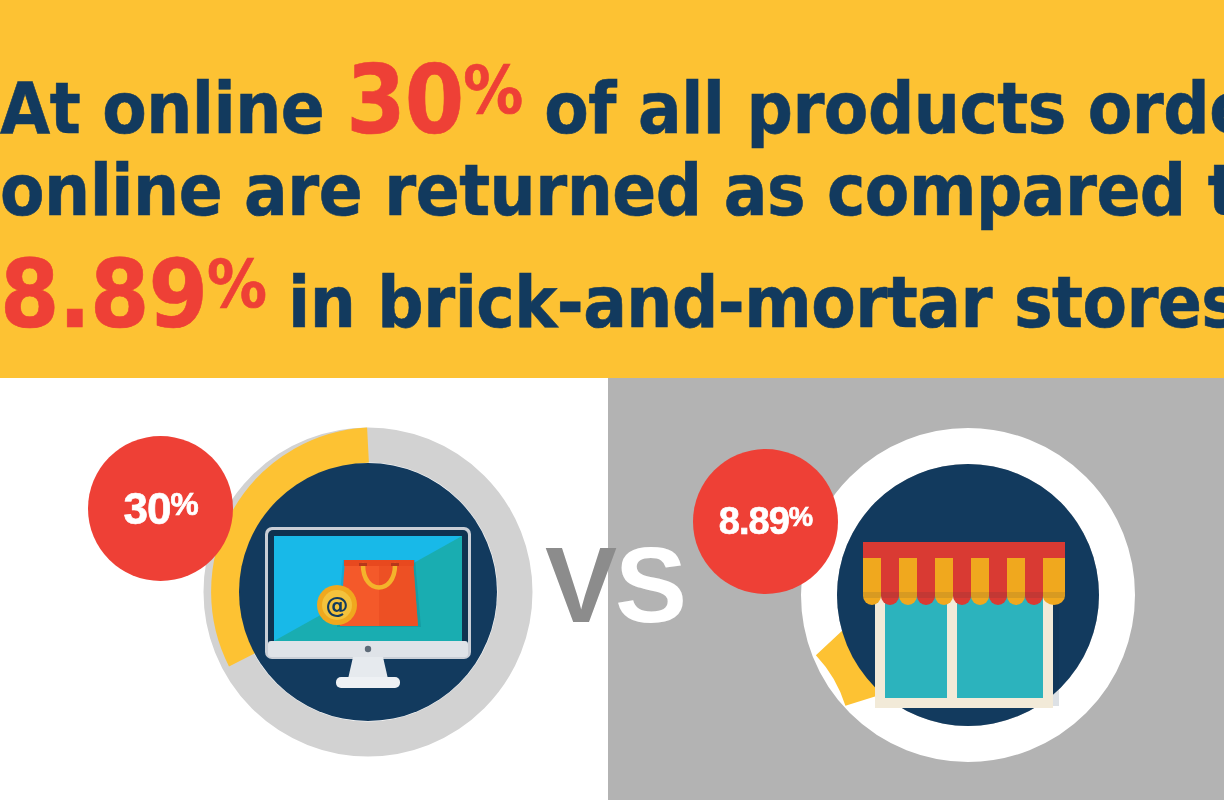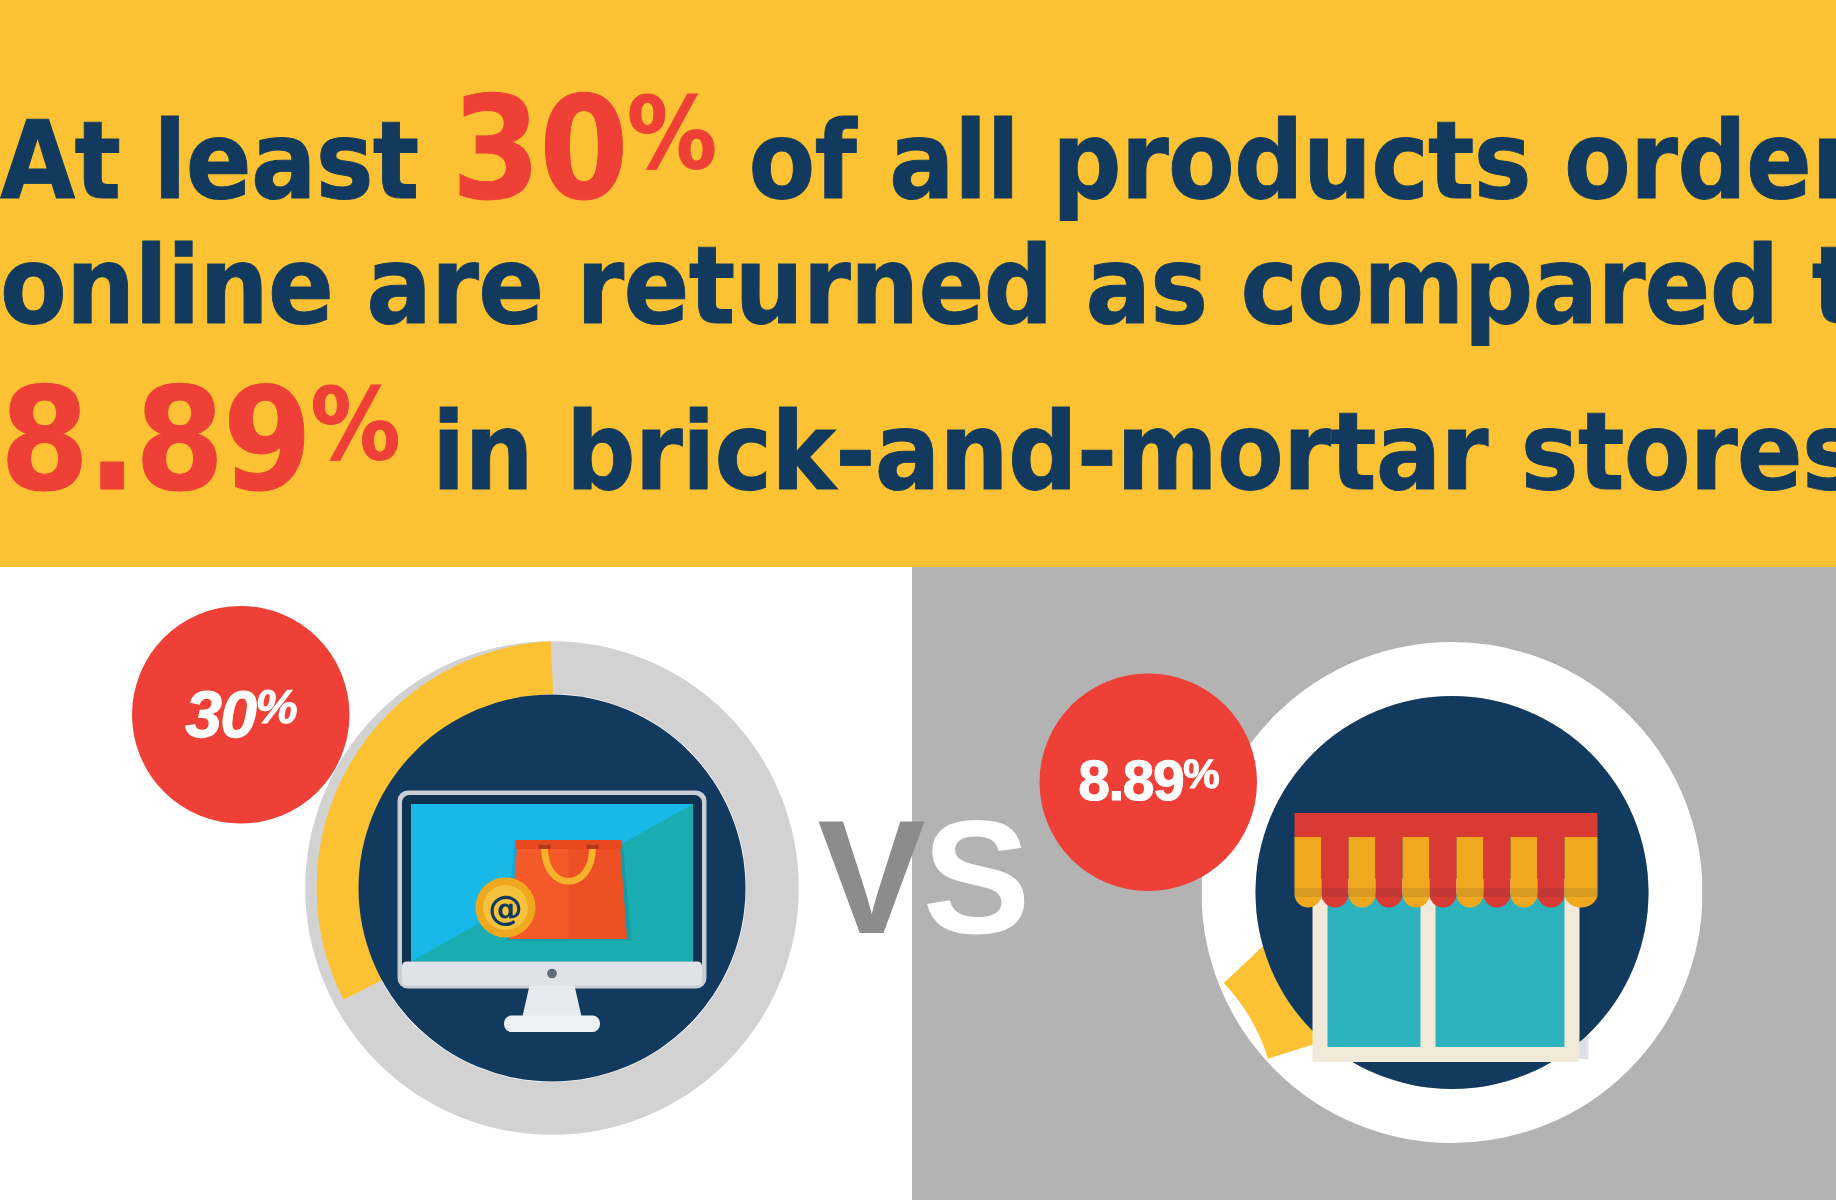--- a/index.html
+++ b/index.html
@@ -66,35 +66,35 @@
     background:#ee4036;
     display:flex;align-items:center;justify-content:center;
   }
   .badge span{
     font-family:"Liberation Sans Narrow","Liberation Sans",sans-serif;
     font-weight:bold;color:#ffffff;
     letter-spacing:-1px;
     -webkit-text-stroke:0.7px #ffffff;
     white-space:nowrap;
   }
-  .badge-left{left:88px;top:404px;width:145px;height:145px;font-style:italic;}
+  .badge-left{left:88px;top:436px;width:145px;height:145px;}
   .badge-left span{font-size:44px;}
   .badge-right{left:693px;top:449px;width:145px;height:145px;}
   .badge-right span{font-size:38px;}
   .badge span .sup{font-size:0.72em;vertical-align:0.28em;}
 </style>
 </head>
 <body>
 
 <div id="stage">
 
   <div class="header-band">
     <div class="headline">
 
-      <span class="hl-line hl-1"><span class="navy">At least </span><span class="big-num"><span>30</span><span class="pct-sign">%</span></span><span class="navy"> of all products ordered</span></span>
+      <span class="hl-line hl-1"><span class="navy">At online </span><span class="big-num"><span>30</span><span class="pct-sign">%</span></span><span class="navy"> of all products ordered</span></span>
 
       <span class="hl-line hl-2 navy">online are returned as compared to</span>
 
       <span class="hl-line hl-3"><span class="big-num"><span>8.89</span><span class="pct-sign">%</span></span><span class="navy"> in brick-and-mortar stores</span></span>
 
     </div>
   </div>
 
   <div class="panel-white"></div>
   <div class="panel-gray"></div>

